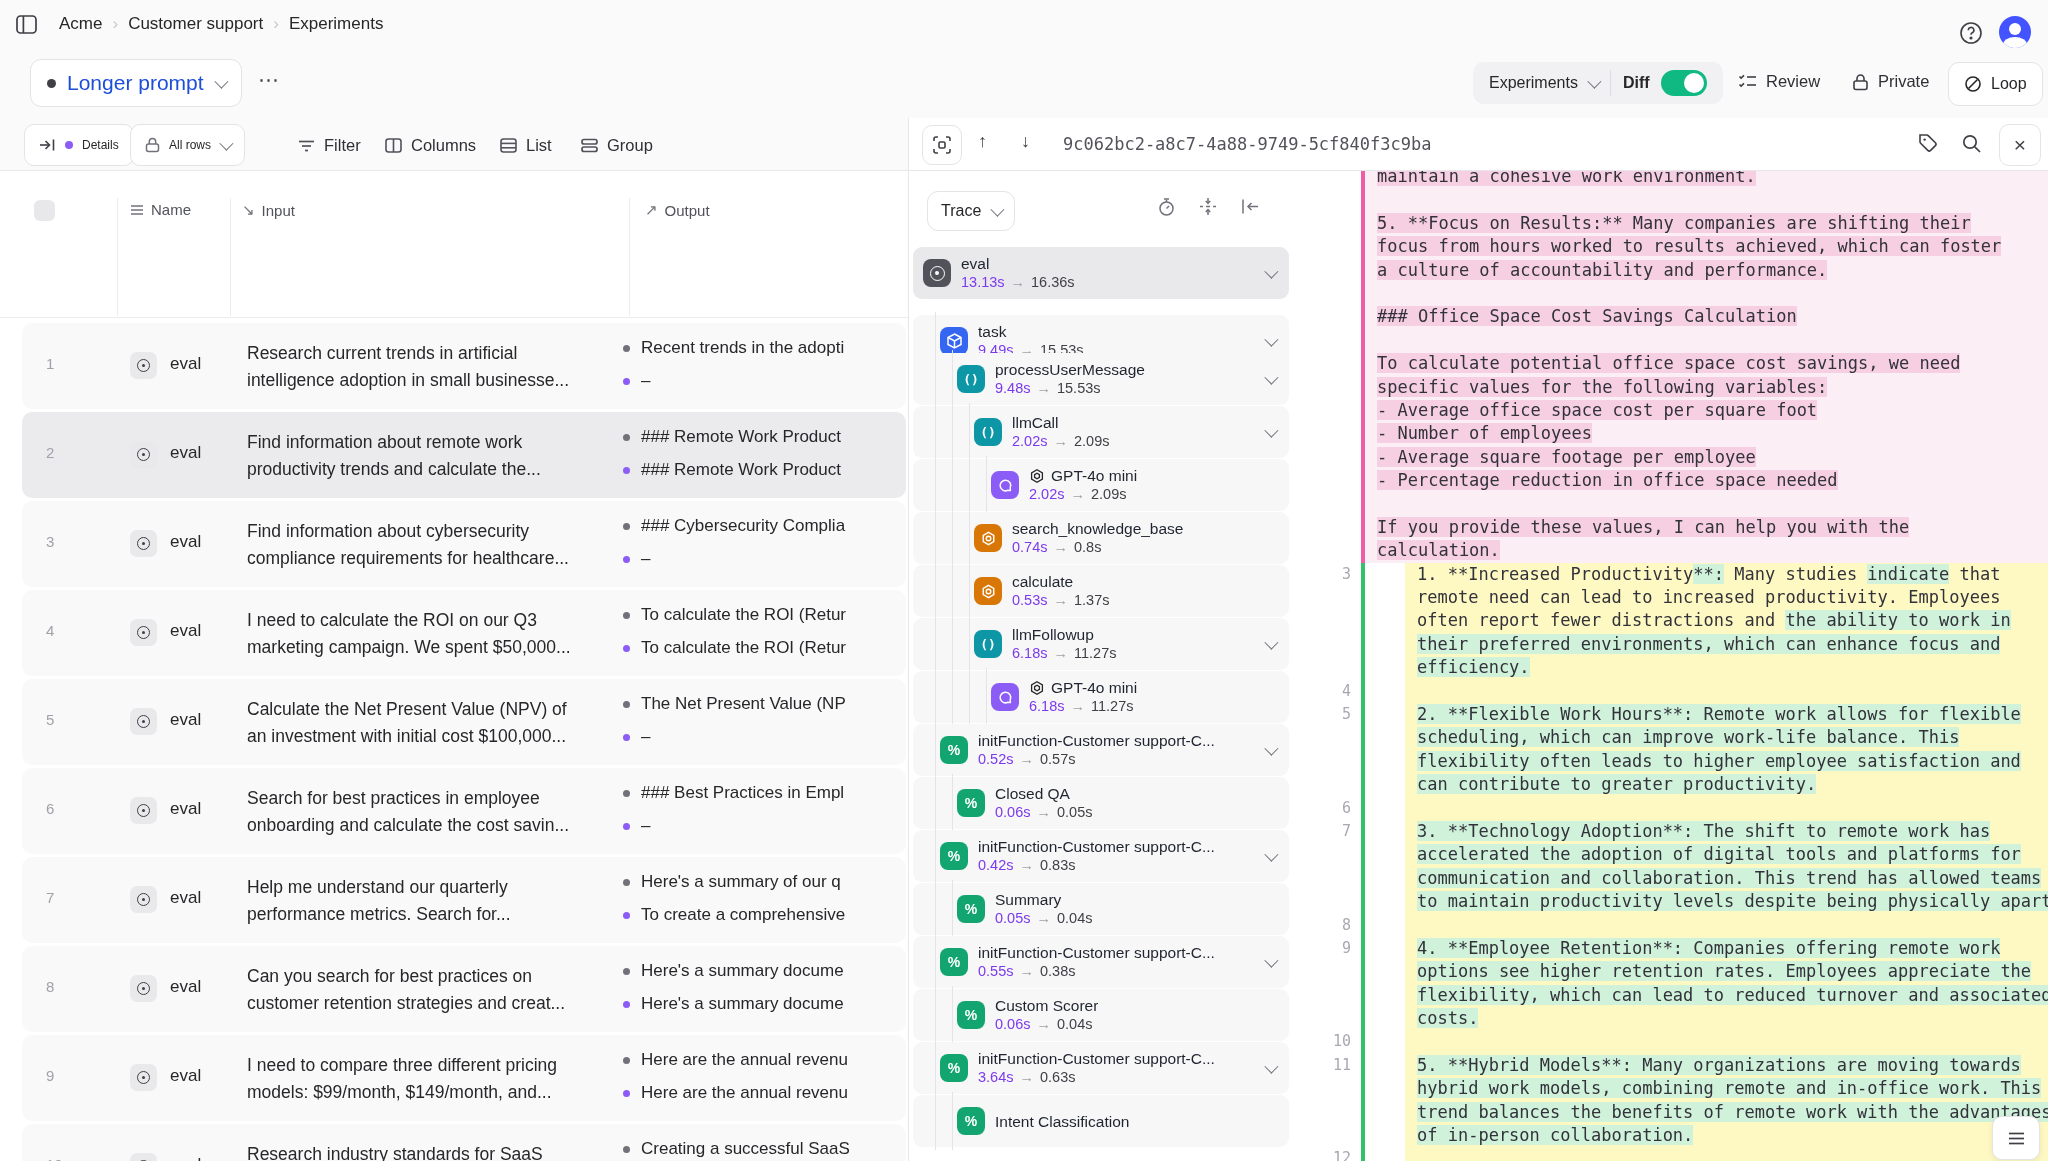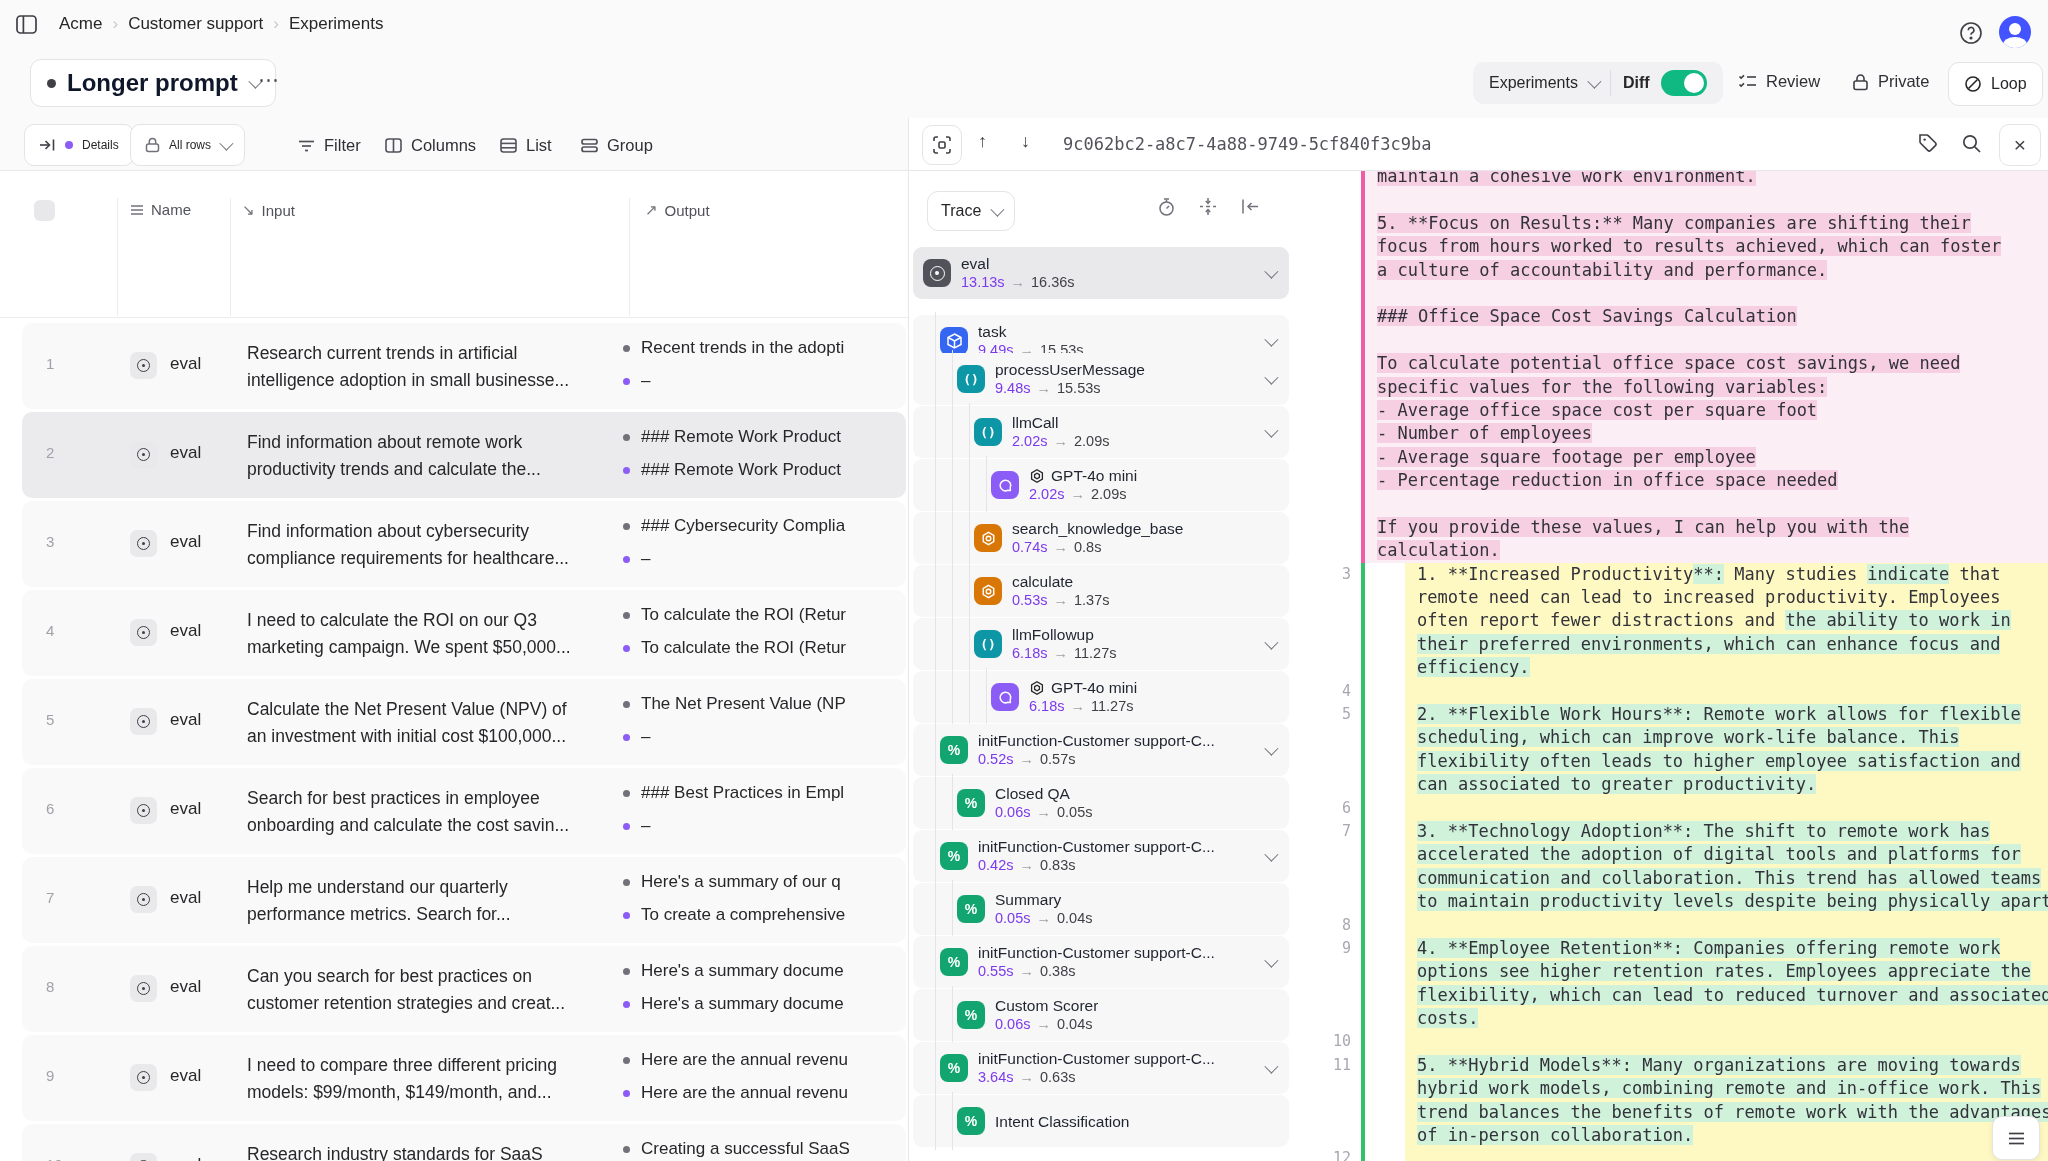--- a/index.html
+++ b/index.html
@@ -7,21 +7,21 @@
        font-family:"Liberation Sans",sans-serif;color:#27272a;-webkit-font-smoothing:antialiased;}
   .abs{position:absolute;}
   .flex{display:flex;align-items:center;}
   svg{display:block;}
   
   .crumb{font-size:17px;color:#27272a;}
   .crumb-sep{color:#c8c8ce;margin:0 10px;font-size:17px;}
   .icon-btn{color:#52525b;cursor:pointer;}
   .pill{background:#fff;border:1px solid #e4e4e7;border-radius:11px;display:flex;align-items:center;cursor:pointer;}
   .chev{display:inline-block;width:9px;height:9px;border-right:1.8px solid #71717a;border-bottom:1.8px solid #71717a;transform:rotate(45deg) translateY(-2px);}
-  .expname{font-size:24px;font-weight:700;color:#0f172a;}
+  .expname{font-size:21px;font-weight:400;color:#1d4ed8;}
   .dot{border-radius:50%;display:inline-block;}
   .groupbox{background:#f1f1f3;border-radius:11px;display:flex;align-items:center;height:42px;}
   .toggle{width:46px;height:26px;border-radius:13px;position:relative;}
   .toggle .knob{position:absolute;top:3px;right:3px;width:20px;height:20px;border-radius:50%;background:#fff;}
   .tbtn{display:flex;align-items:center;gap:9px;font-size:16.5px;font-weight:500;color:#2f2f36;cursor:pointer;}
   
   .bar3{position:absolute;left:0;top:118px;width:2048px;height:52px;border-bottom:1px solid #e7e7ea;background:#fafafa;}
   .tool-pill{height:40px;background:#fff;border:1px solid #e4e4e7;border-radius:10px;display:flex;align-items:center;font-size:12px;font-weight:500;color:#27272a;cursor:pointer;}
   
   .leftpane{position:absolute;left:0;top:171px;width:908px;height:990px;background:#fff;overflow:hidden;}
@@ -900,21 +900,21 @@
             <span class="dtxt"><span class="hl">scheduling, which can improve work-life balance. This</span></span>
           </div>
           <div class="dline ad">
             <span class="gut"></span>
             <span class="stripe"></span>
             <span class="dtxt"><span class="hl">flexibility often leads to higher employee satisfaction and</span></span>
           </div>
           <div class="dline ad">
             <span class="gut"></span>
             <span class="stripe"></span>
-            <span class="dtxt"><span class="hl">can associated to greater productivity.</span></span>
+            <span class="dtxt"><span class="hl">can contribute to greater productivity.</span></span>
           </div>
           <div class="dline ad">
             <span class="gut">6</span>
             <span class="stripe"></span>
             <span class="dtxt"></span>
           </div>
           <div class="dline ad">
             <span class="gut">7</span>
             <span class="stripe"></span>
             <span class="dtxt"><span class="hl">3. **Technology Adoption**: The shift to remote work has</span></span>

